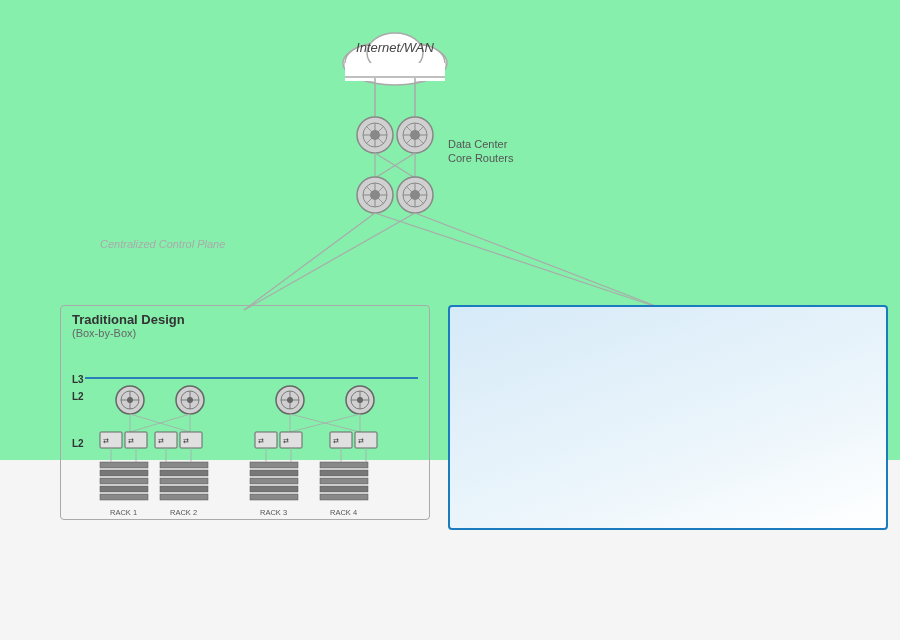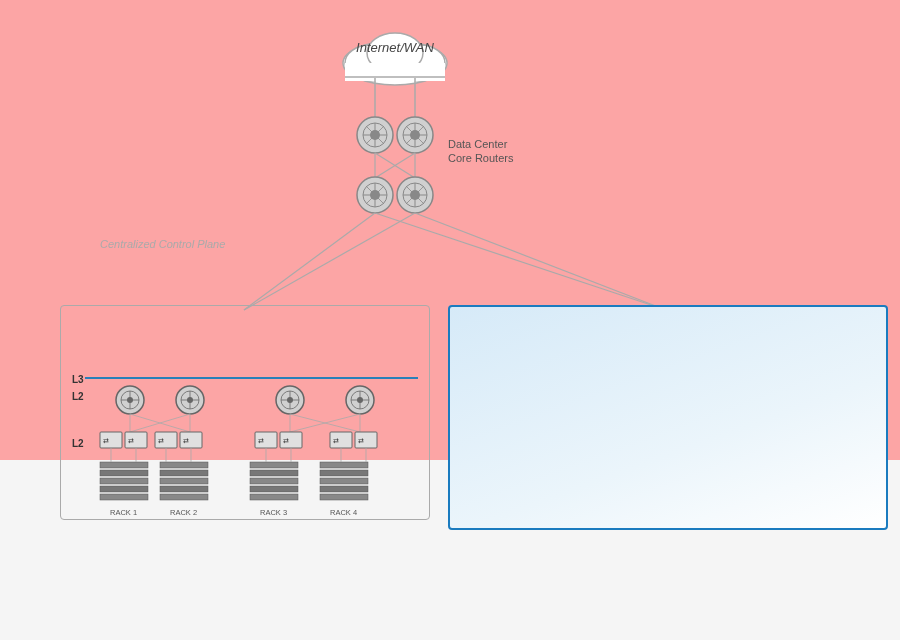--- a/index.html
+++ b/index.html
@@ -9,21 +9,21 @@
       background: #f5f5f5;
       font-family: Arial, sans-serif;
       font-size: 11px;
       overflow: hidden;
       position: relative;
     }
 
     .diagram-container {
       width: 900px;
       height: 460px;
-      background: #fca5a5;
+      background: #86efac;
       position: relative;
     }
 
     
     .lines-svg {
       position: absolute;
       top: 0; left: 0;
       width: 900px;
       height: 640px;
       pointer-events: none;
@@ -314,20 +314,26 @@
 
     <text x="666" y="325" text-anchor="middle" font-size="13" font-weight="bold" fill="#1a5276">Big Cloud Fabric</text>
   </svg>
 
   <div style="
     position:absolute; top:305px; left:60px; width:370px; height:215px;
     border:1.5px solid #aaa; background:transparent; border-radius:4px;
     z-index:1; pointer-events:none;
   "></div>
 
+  <div style="
+    position:absolute; top:312px; left:72px; z-index:2;
+  ">
+    <div style="font-size:13px; font-weight:bold; color:#333;">Traditional Design</div>
+    <div style="font-size:11px; color:#666;">(Box-by-Box)</div>
+  </div>
 
   <div style="
     position:absolute; top:305px; left:448px; width:440px; height:225px;
     border:2px solid #1a7bbf; background:linear-gradient(160deg,#d6eaf8 0%,#ebf5fb 60%,white 100%);
     border-radius:4px; z-index:0; pointer-events:none;
   "></div>
 
 </div>
 
 </body></html>

